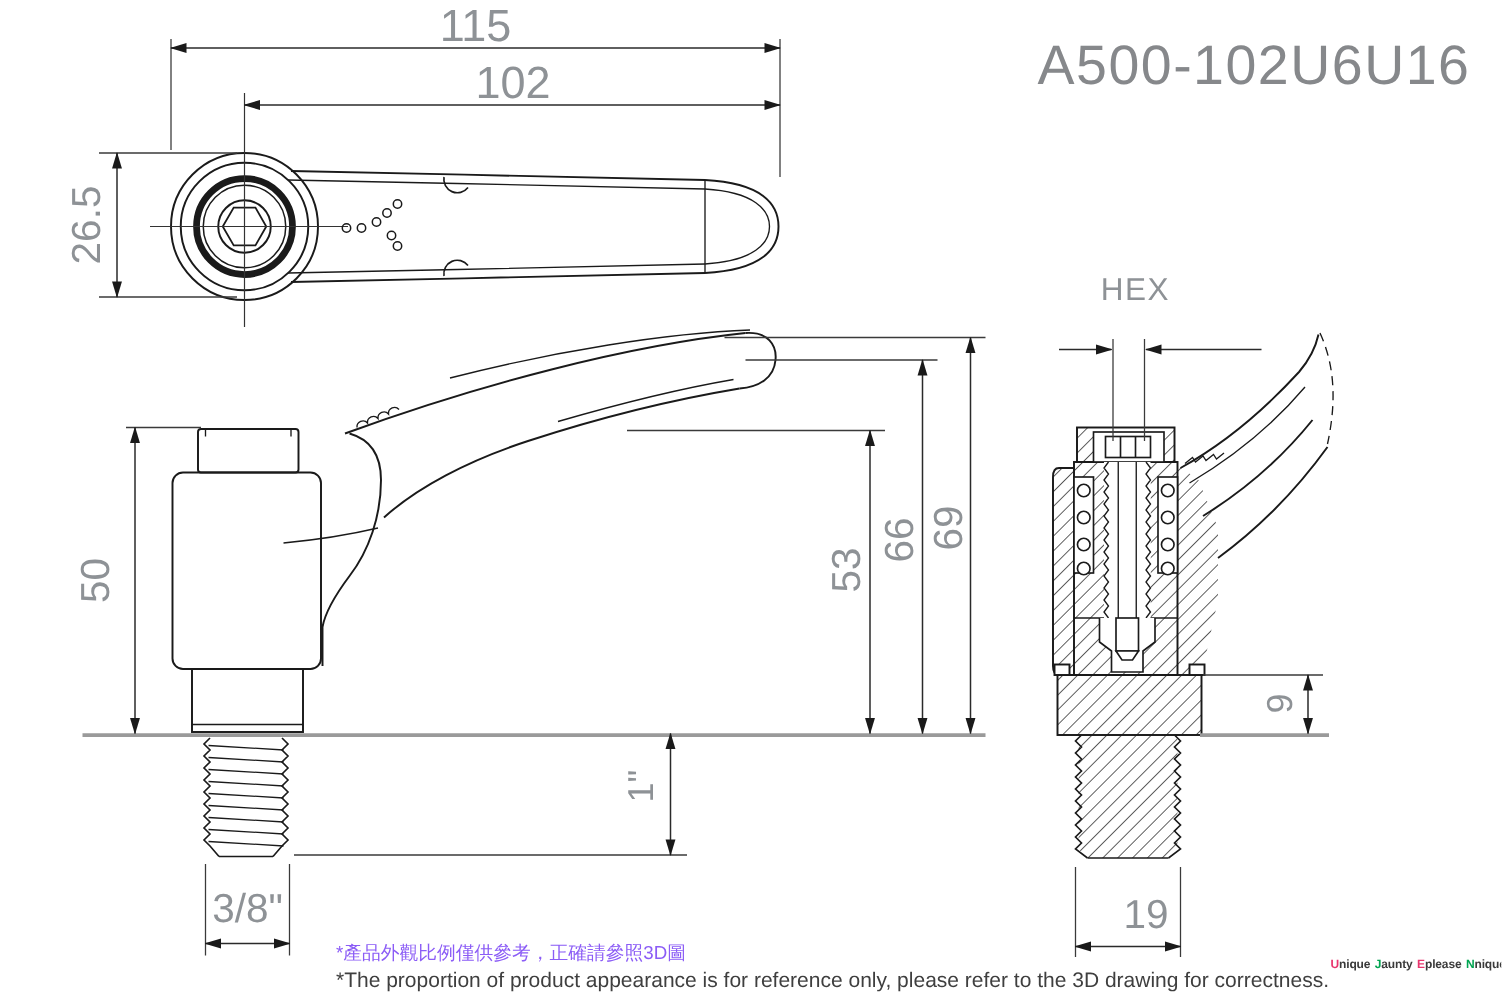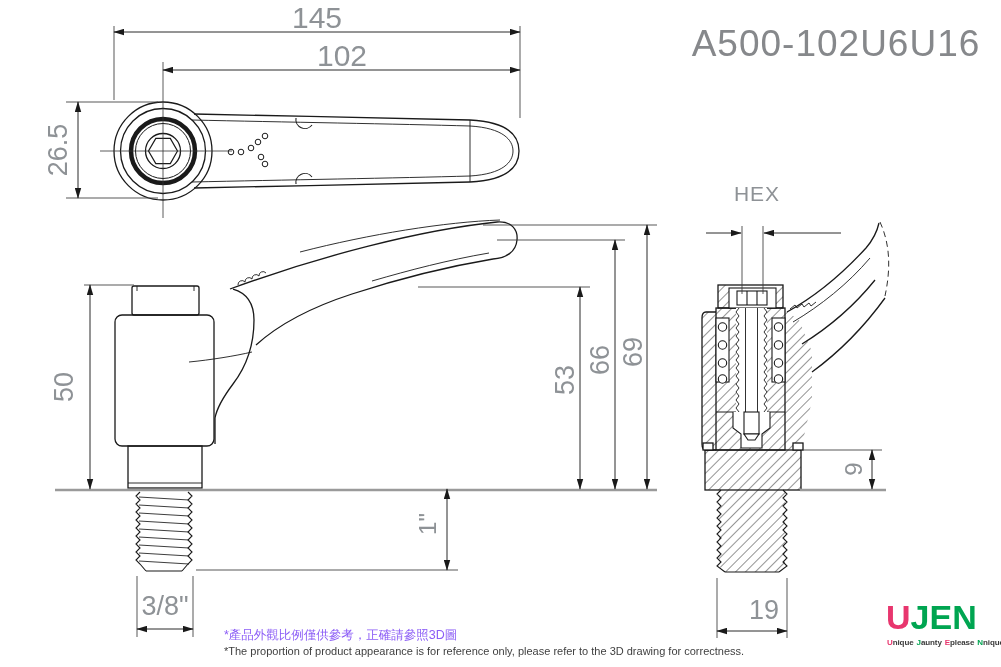--- a/index.html
+++ b/index.html
@@ -8,21 +8,21 @@
   svg{position:absolute;left:0;top:0;}
   .txt{position:absolute;white-space:nowrap;color:#8e9296;}
   .ctr{transform:translate(-50%,-50%);}
   .rot{transform:translate(-50%,-50%) rotate(-90deg);}
   .big{font-size:30px;}
   .med{font-size:27px;}
   .sml{font-size:24px;}
   .hex{font-size:21px;letter-spacing:1px;}
   .partno{font-size:37px;color:#86888b;letter-spacing:1px;}
   .note-zh{font-size:12.5px;color:#3f3f3f;}
-  .note-en{font-size:11px;color:#3f3f3f;}
+  .note-en{font-size:14px;color:#3f3f3f;}
   .logo{font-size:34px;font-weight:700;letter-spacing:0px;line-height:1;}
   .logo .u{color:#e8366e;}
   .logo .jen{color:#00a551;}
   .tagline{font-size:8px;font-weight:700;color:#3a3a3a;letter-spacing:-0.1px;}
   .tagline .c1{color:#e8366e;}
   .tagline .c2{color:#00a551;}
   .tagline .w{margin-left:3px;}
 </style>
 </head>
 <body>
@@ -216,34 +216,33 @@
     <line x1="137" y1="629" x2="193" y2="629" marker-start="url(#arr)" marker-end="url(#arr)"></line>
     <line x1="706" y1="233" x2="741" y2="233" marker-end="url(#arr)"></line>
     <line x1="841" y1="233" x2="764" y2="233" marker-end="url(#arr)"></line>
     <line x1="872" y1="450" x2="872" y2="489" marker-start="url(#arr)" marker-end="url(#arr)"></line>
     <line x1="717" y1="631" x2="787" y2="631" marker-start="url(#arr)" marker-end="url(#arr)"></line>
   </g>
 </svg>
 
 <div class="txt partno ctr" style="left:836px;top:44px;">A500-102U6U16</div>
 
-<div class="txt big ctr" style="left:317px;top:18px;">145</div>
+<div class="txt big ctr" style="left:317px;top:18px;">115</div>
 <div class="txt big ctr" style="left:342px;top:56px;text-align:center;">102</div>
 <div class="txt med rot" style="left:58px;top:150px;">26.5</div>
 
 <div class="txt med rot" style="left:64px;top:387px;">50</div>
 <div class="txt med rot" style="left:565px;top:380px;">53</div>
 <div class="txt med rot" style="left:600px;top:360px;">66</div>
 <div class="txt med rot" style="left:633px;top:352px;">69</div>
 <div class="txt sml rot" style="left:428px;top:524px;">1"</div>
 <div class="txt med ctr" style="left:165px;top:606px;">3/8"</div>
 
 <div class="txt hex ctr" style="left:757px;top:194px;">HEX</div>
 <div class="txt sml rot" style="left:854px;top:469px;">9</div>
 <div class="txt med ctr" style="left:752px;top:610px;margin-left:12px;">19</div>
 
 <div class="txt note-zh" style="left:224px;top:627px;color:#8b5cf6;">*產品外觀比例僅供參考，正確請參照3D圖</div>
 <div class="txt note-en" style="left:224px;top:645px;color:#3f3f3f;">*The proportion of product appearance is for reference only, please refer to the 3D drawing for correctness.</div>
 
-<div class="logo" style="position:absolute;left:886px;top:600px;"><span class="u">U</span><span class="jen">JEN</span></div>
 <div class="tagline" style="position:absolute;left:887px;top:638px;"><span class="c1">U</span><span>nique</span><span class="c2 w">J</span><span>aunty</span><span class="c1 w">E</span><span>please</span><span class="c2 w">N</span><span>nique</span></div>
 
 </div>
 
 </body></html>

